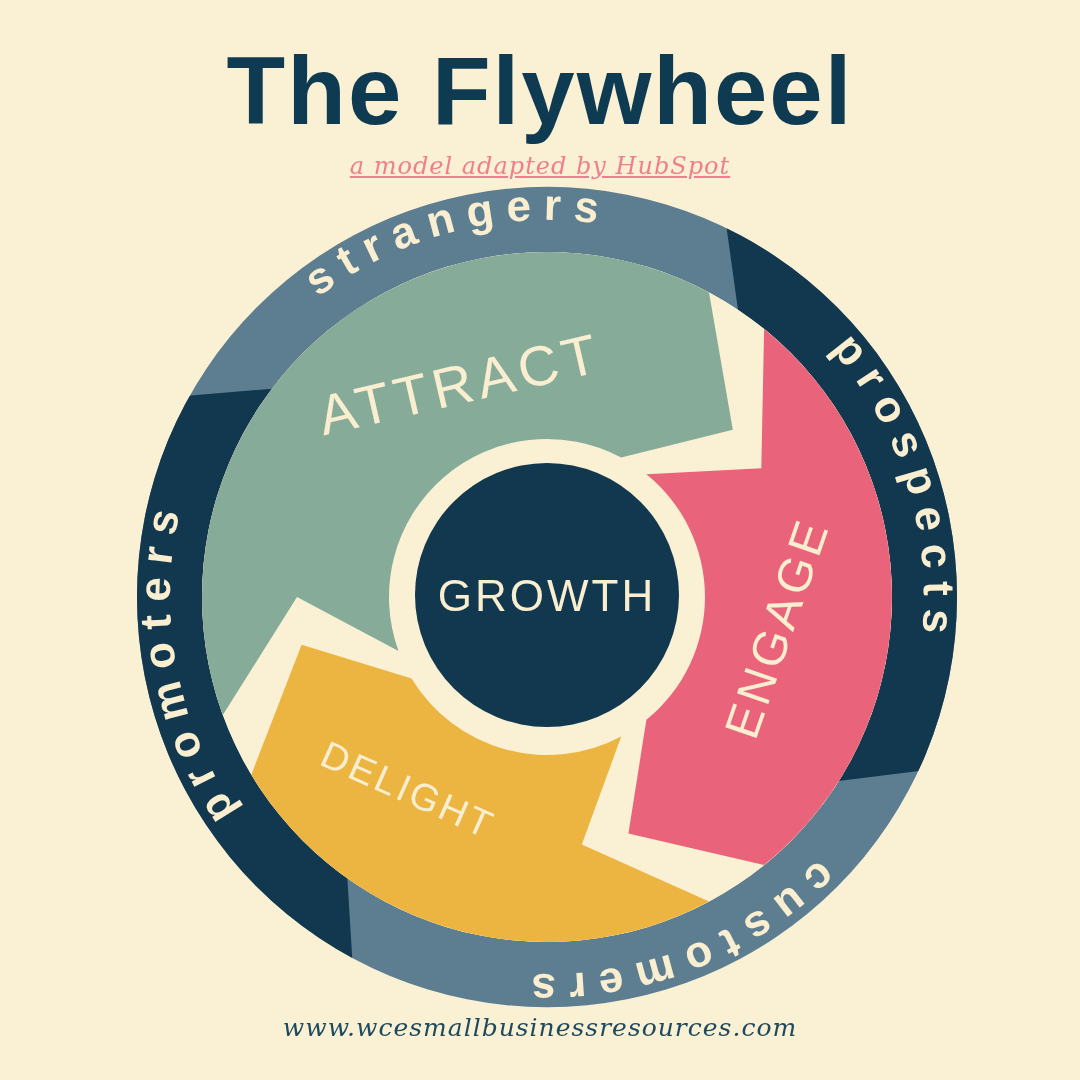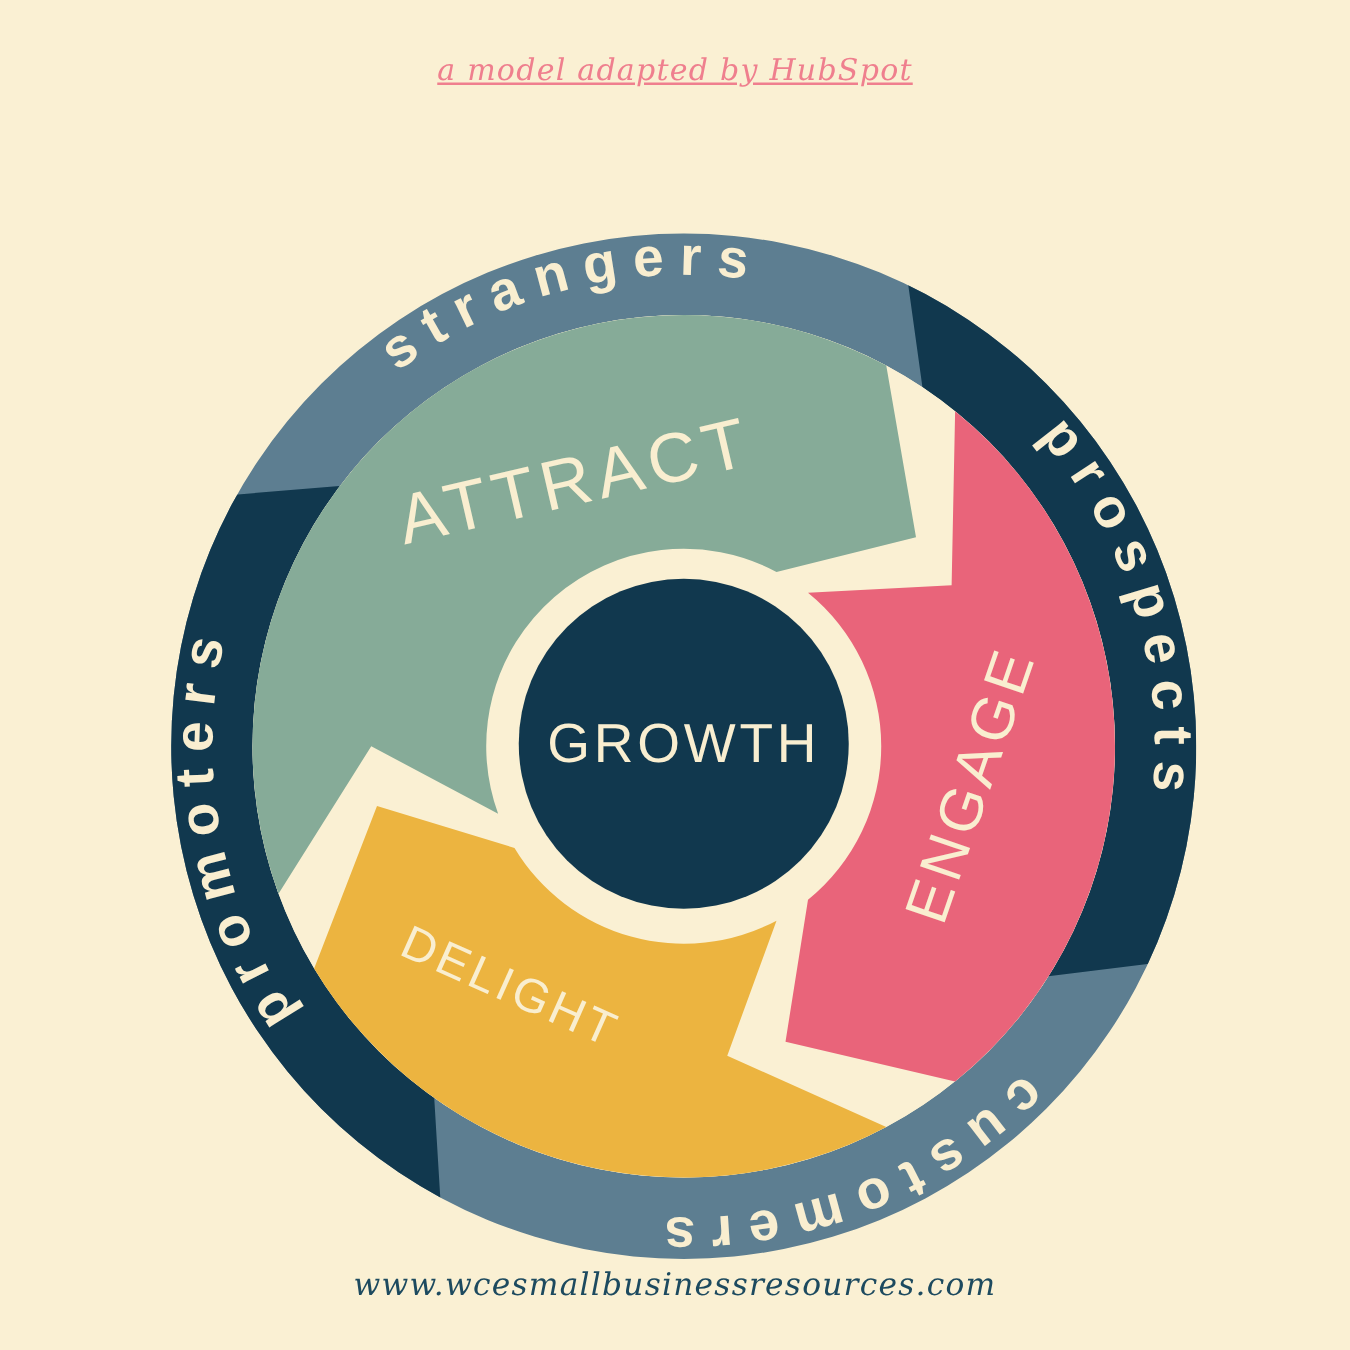--- a/index.html
+++ b/index.html
@@ -34,20 +34,21 @@
   }
   .seg-label { fill: #f9eed0; font-weight: 400; }
   .growth-label {
     font-size: 44px; letter-spacing: 3px; fill: #f9eed0; font-weight: 400;
   }
 </style>
 </head>
 <body>
 
 <div class="header">
+  <div class="title" style="color: rgb(14, 58, 82);">The Flywheel</div>
   <div class="subtitle" style="color: rgb(239, 127, 142);">a model adapted by HubSpot</div>
 </div>
 
 <svg class="wheel-svg" width="1080" height="1080" viewBox="0 0 1080 1080">
   <defs>
     <clipPath id="ringClip">
       <path clip-rule="evenodd" d="M137,597a410,410 0 1,0 820,0a410,410 0 1,0 -820,0Z
                M202,597a345,345 0 1,0 690,0a345,345 0 1,0 -690,0Z"></path>
     </clipPath>
     <path id="arc-strangers" fill="none" d="M184.6,493.1 A377,377 0 0 1 818.2,335.1"></path>

